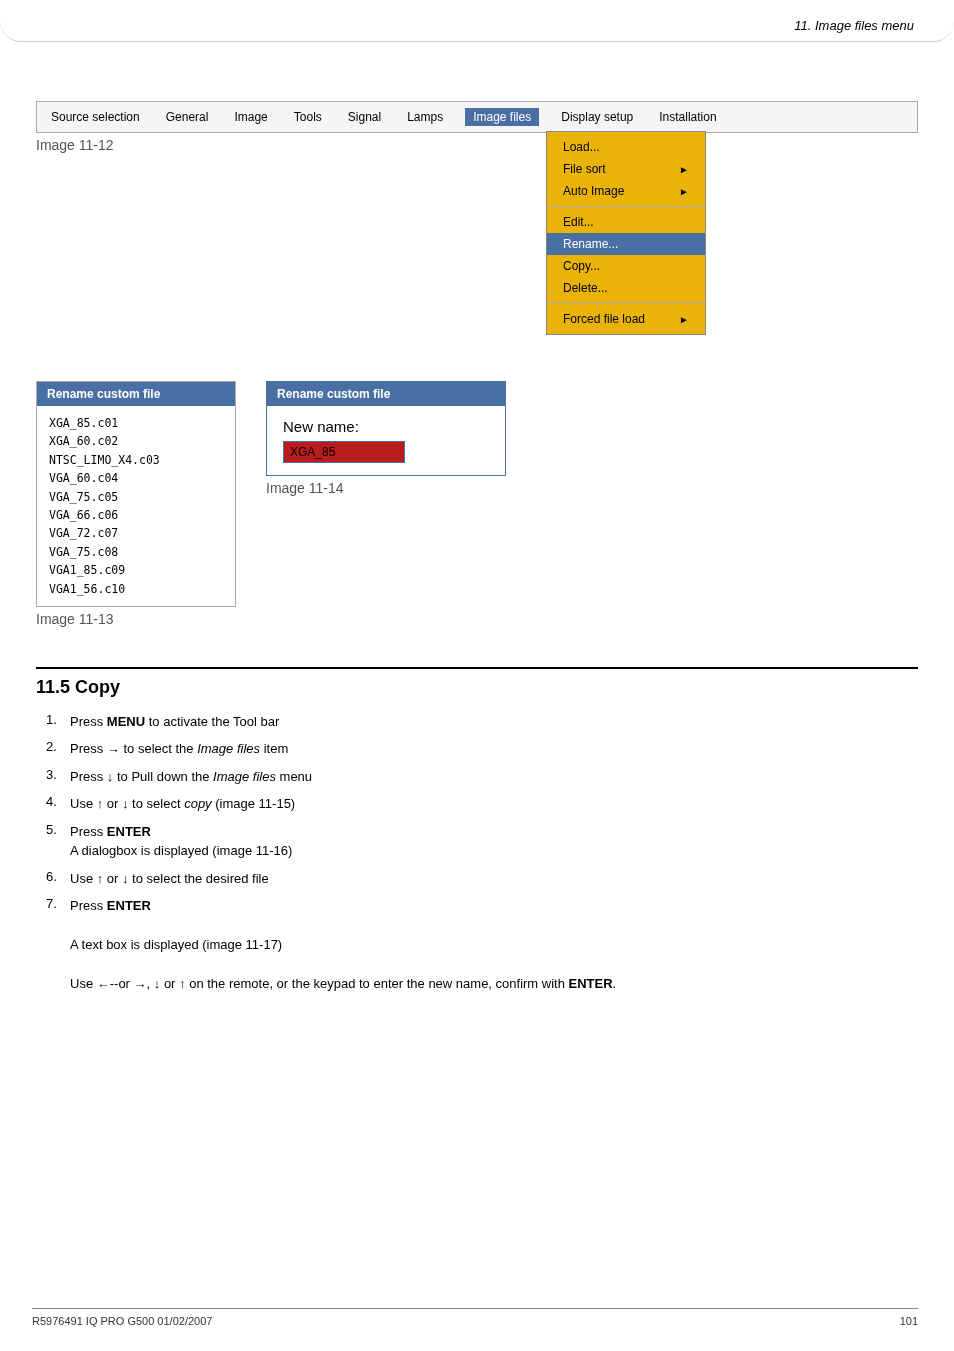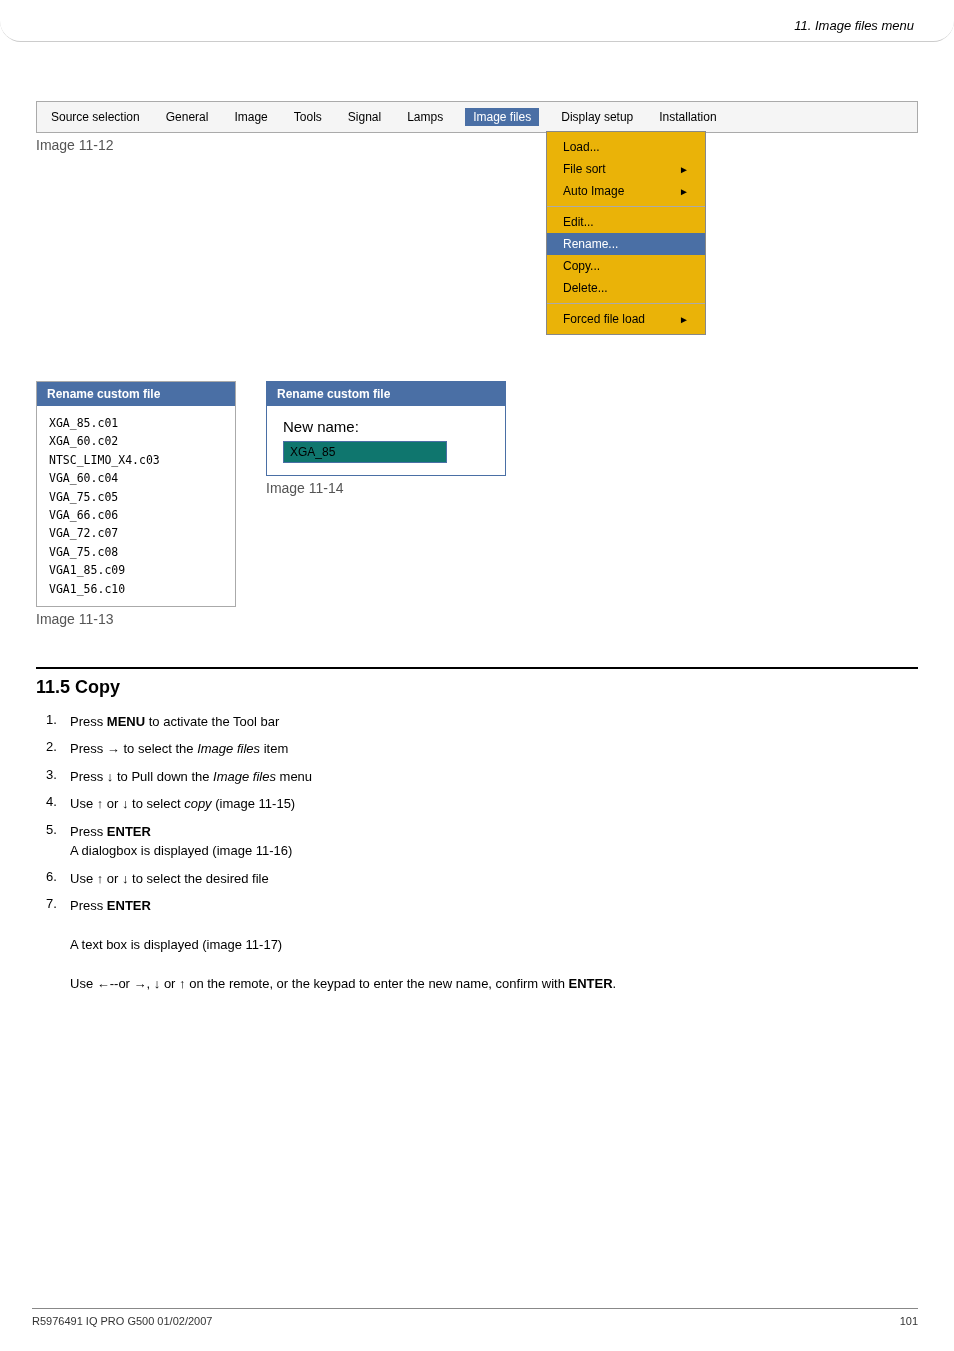--- a/index.html
+++ b/index.html
@@ -150,22 +150,22 @@
 
     .new-name-label {
       font-size: 15px;
       margin-bottom: 6px;
     }
 
     .new-name-input {
       border: 1px solid #4a6fa5;
       padding: 3px 6px;
       font-size: 12px;
-      width: 164px;
-      background: #0f766e;
+      width: 122px;
+      background: #b91c1c;
     }
 
     
     .section-header {
       border-top: 2px solid #000;
       margin-top: 40px;
       padding-top: 8px;
     }
 
     .section-title {

